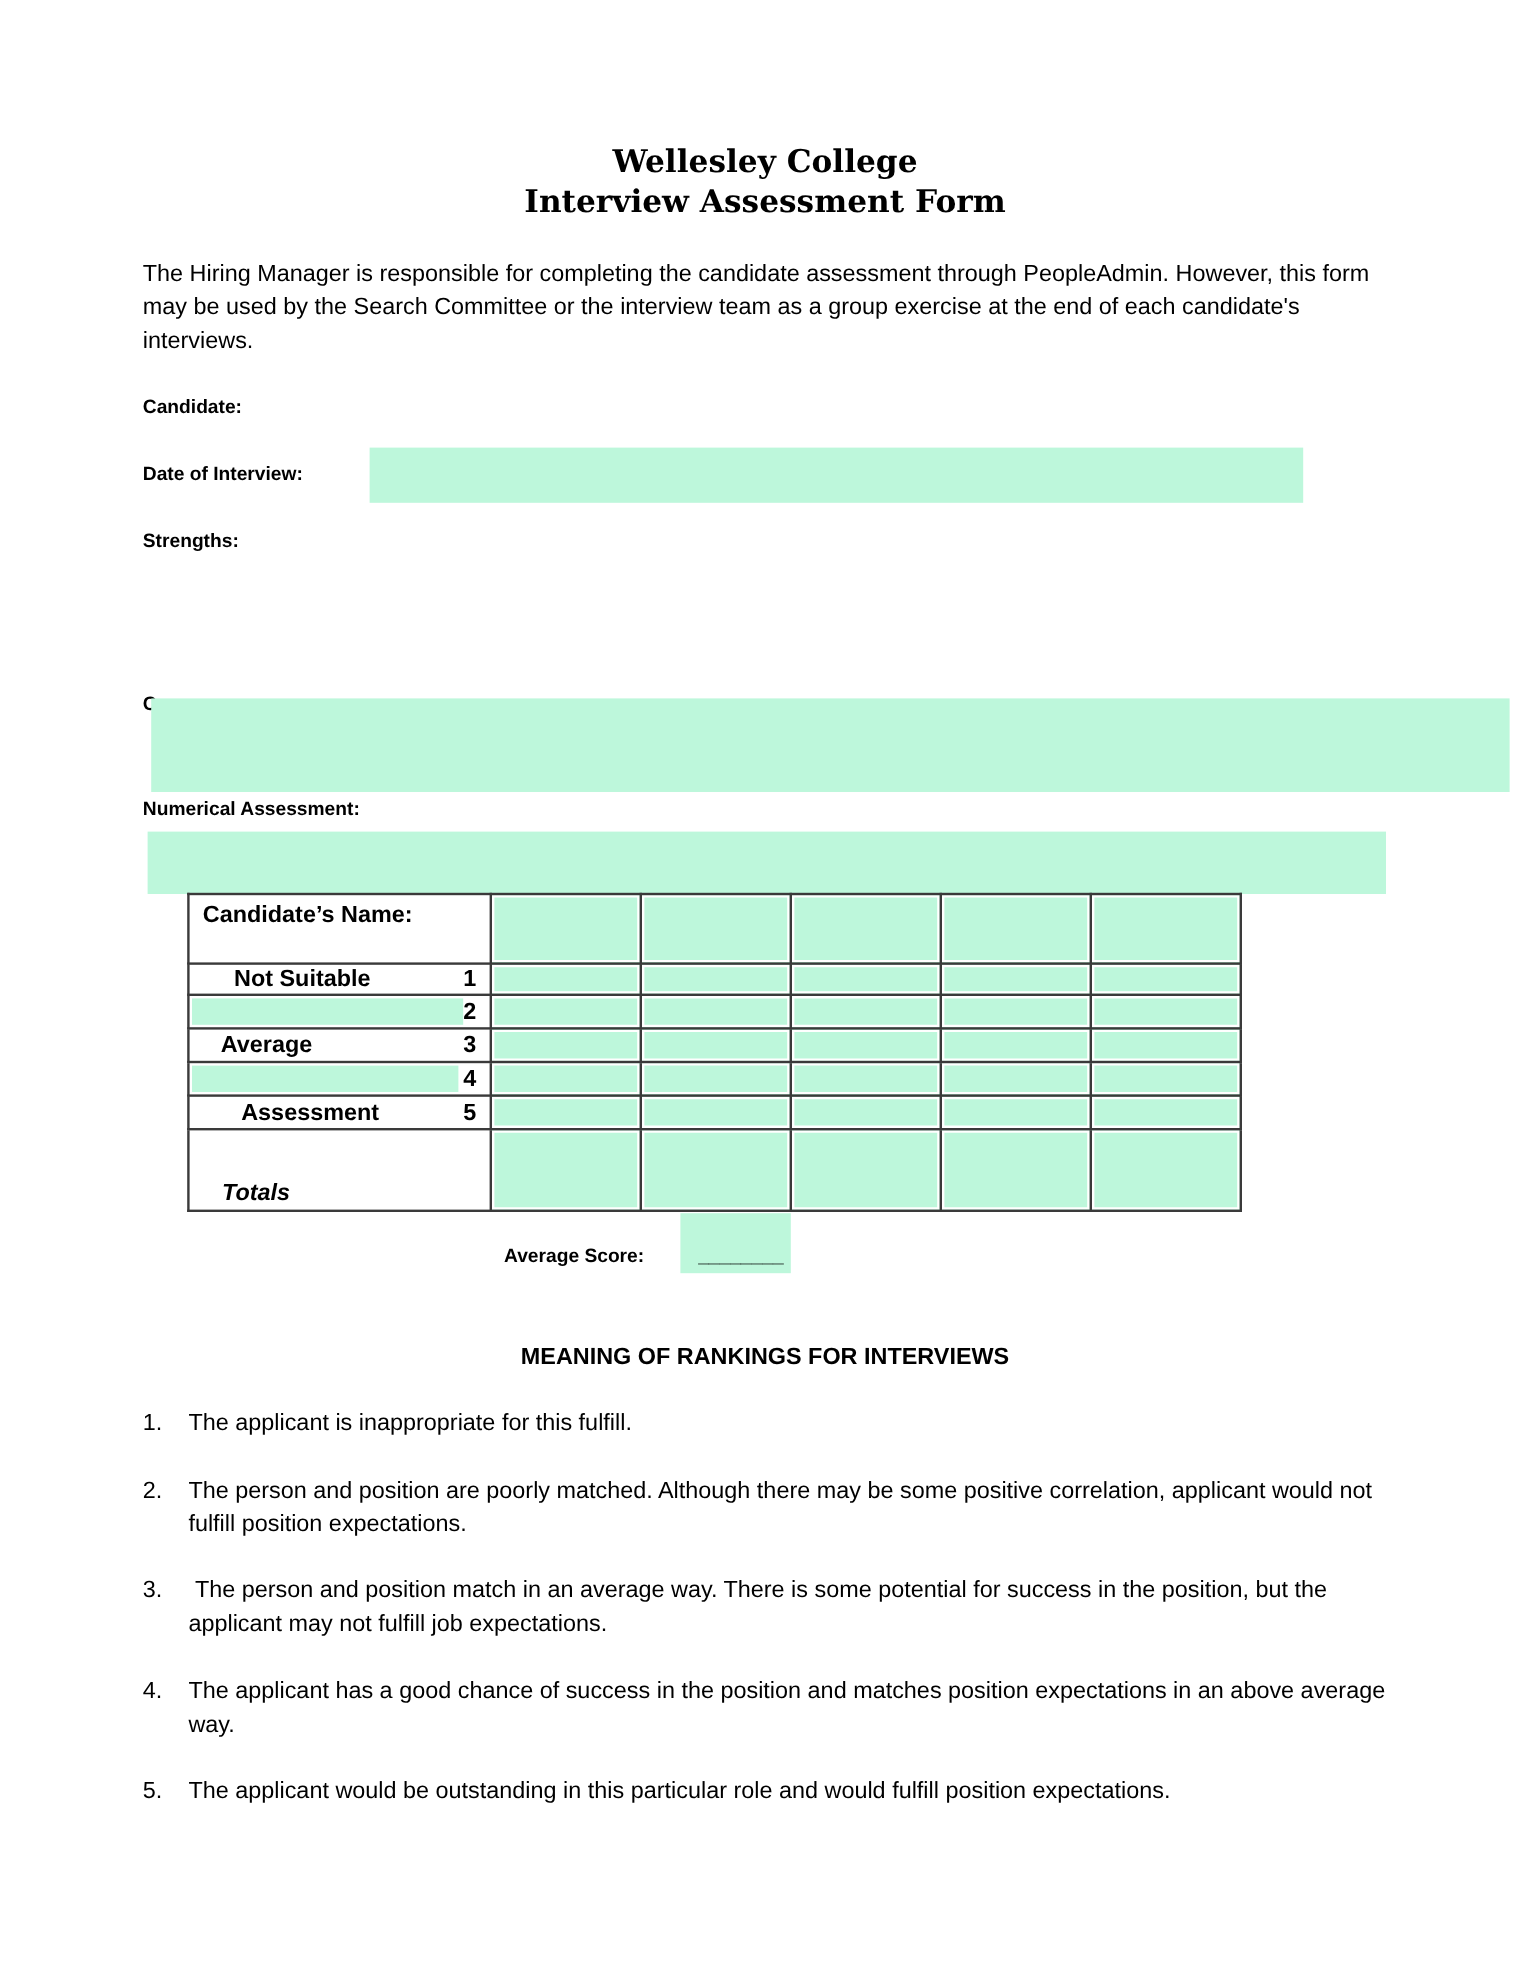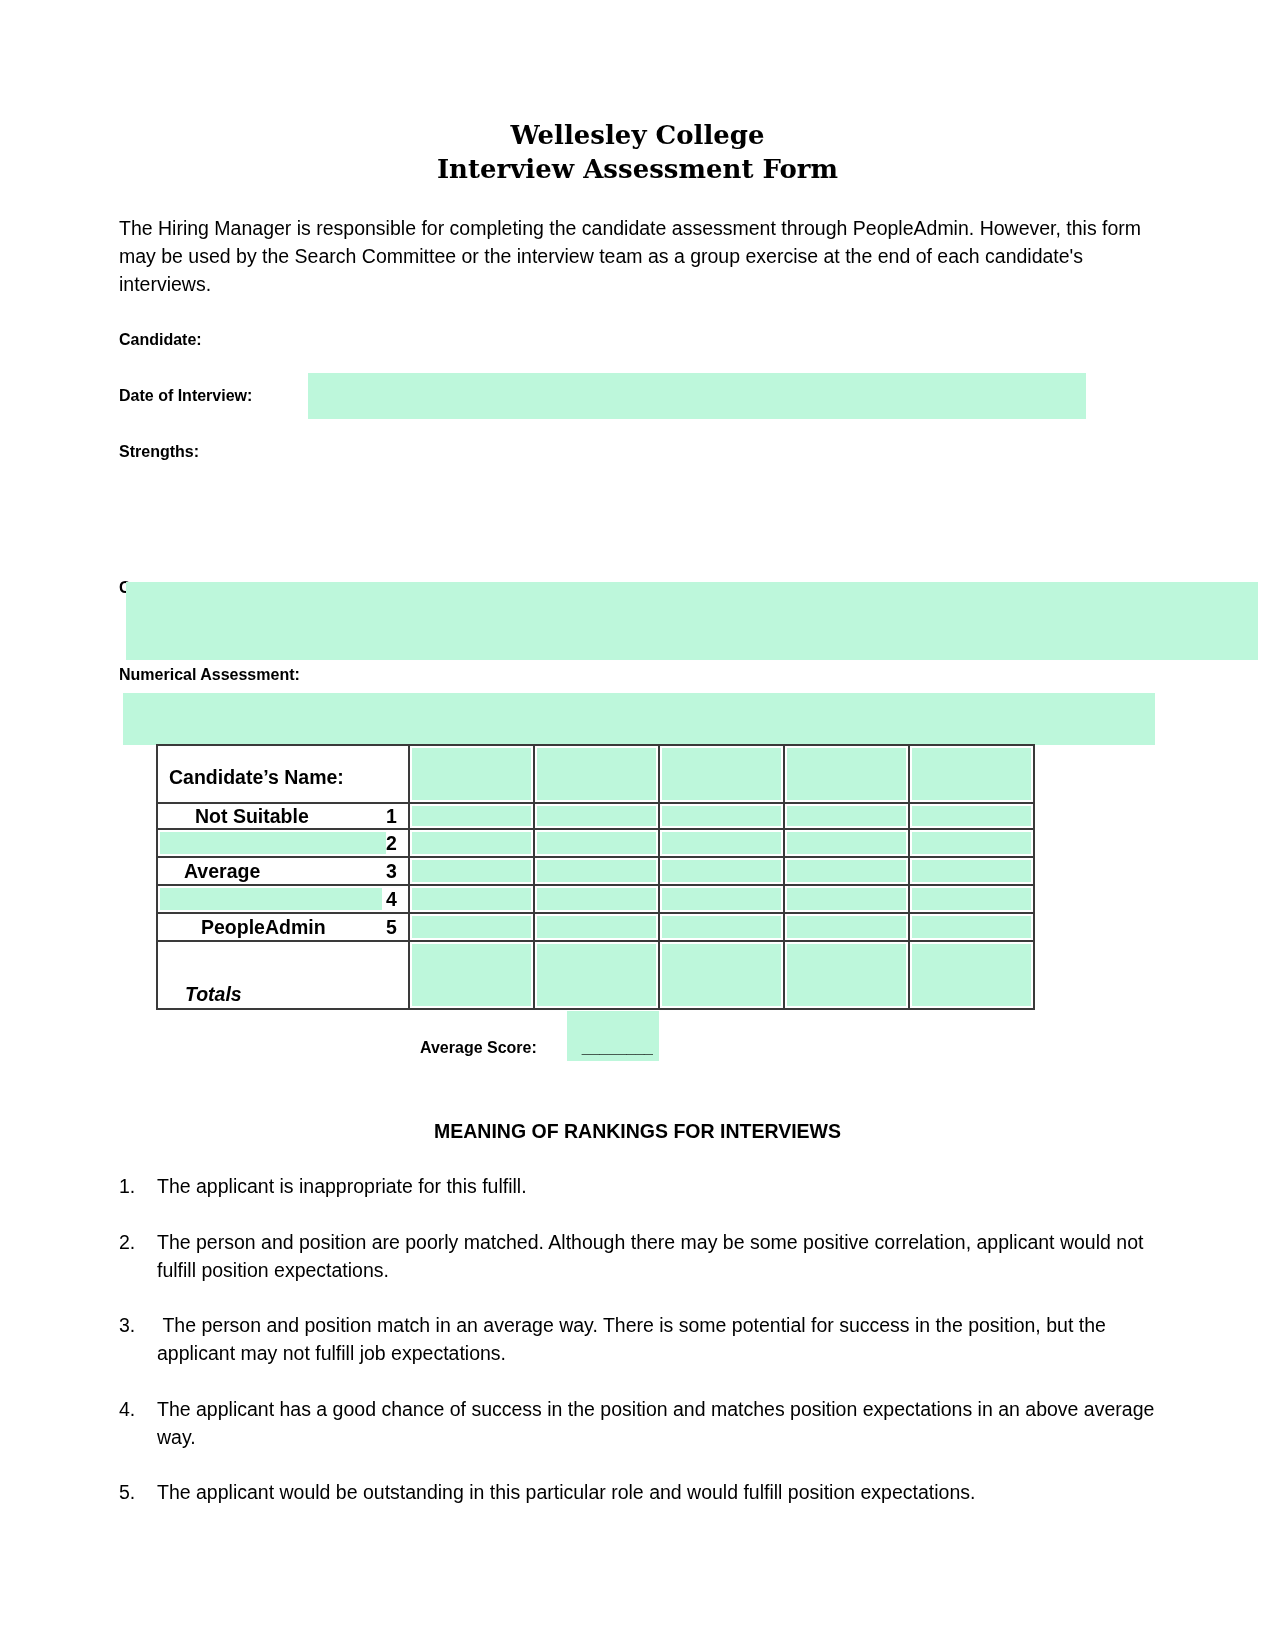--- a/index.html
+++ b/index.html
@@ -47,21 +47,21 @@
 <div class="abs label" style="left:119px; top:576px;">Concerns:</div>
 <div class="abs fill" style="left:126px; top:582px; width:1132px; height:78px;"></div>
 
 <div class="abs label" style="left:119px; top:663px;">Numerical Assessment:</div>
 <div class="abs fill" style="left:123px; top:693px; width:1032px; height:52px;"></div>
 
 <table class="assess">
   <tbody>
       <tr style="height:58px;">
     <td class="rowlabel" style="vertical-align:top;">
-      <div style="padding:20px 0 0 11px;">Candidate’s Name:</div>
+      <div style="padding:5px 0 0 11px;">Candidate’s Name:</div>
     </td>
     <td class="score"></td>
     <td class="score"></td>
     <td class="score"></td>
     <td class="score"></td>
     <td class="score"></td>
   </tr>
   <tr style="height:26px;">
     <td class="rowlabel">
       <div class="rl-wrap">
@@ -112,21 +112,21 @@
     </td>
     <td class="score"></td>
     <td class="score"></td>
     <td class="score"></td>
     <td class="score"></td>
     <td class="score"></td>
   </tr>
   <tr style="height:28px;">
     <td class="rowlabel">
       <div class="rl-wrap">
-            <span class="rl-text" style="padding-left:43px;">PeopleAdmin</span>
+            <span class="rl-text" style="padding-left:43px;">Assessment</span>
             <span class="rl-num">5</span>
           </div>
     </td>
     <td class="score"></td>
     <td class="score"></td>
     <td class="score"></td>
     <td class="score"></td>
     <td class="score"></td>
   </tr>
   <tr style="height:68px;">

